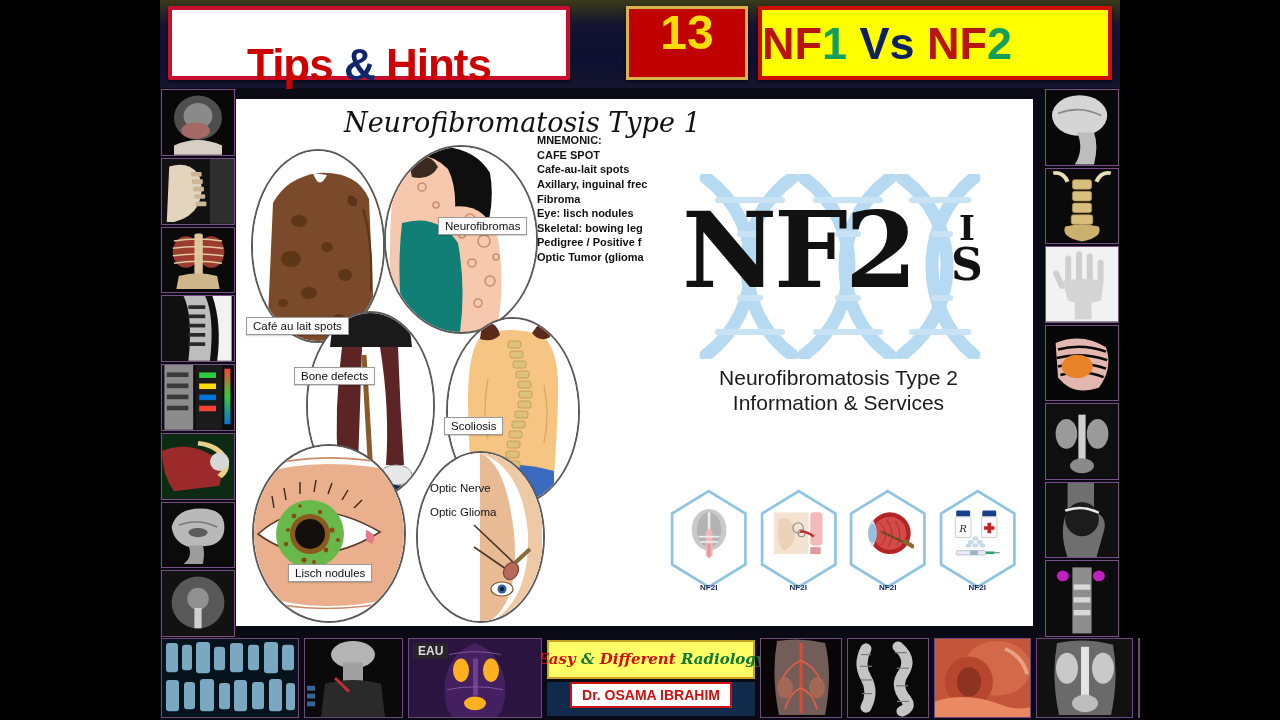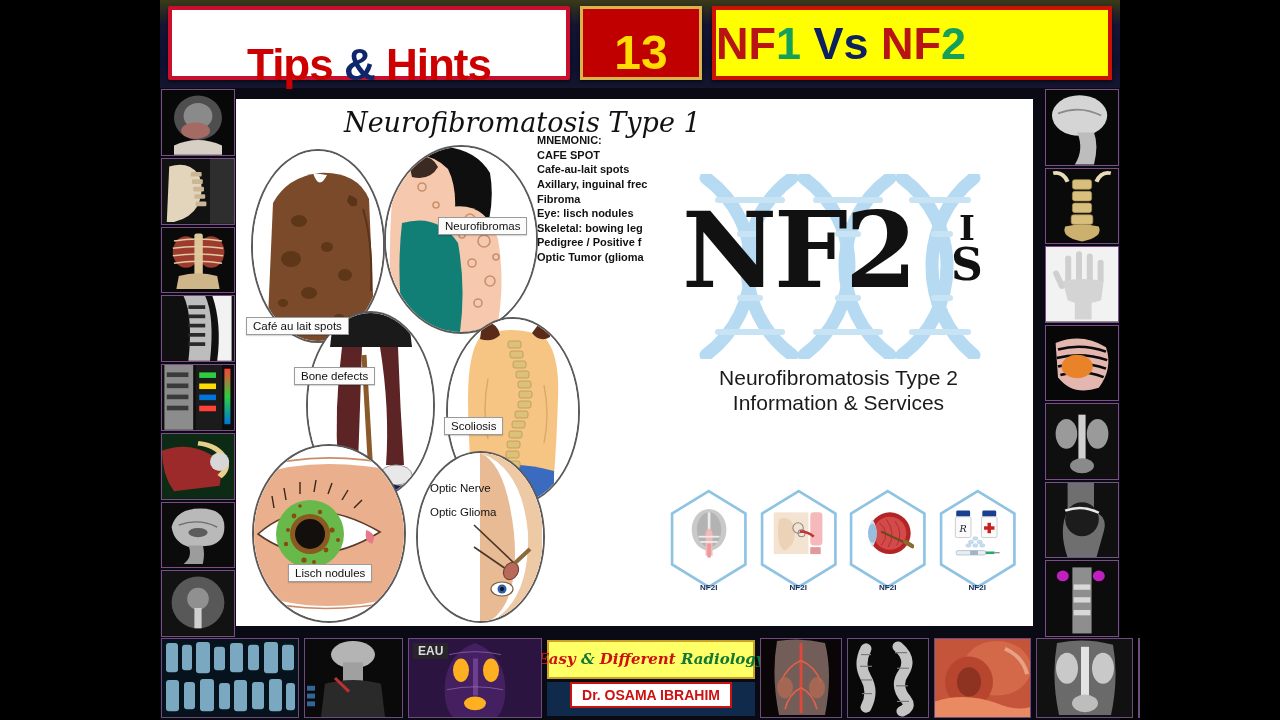--- a/index.html
+++ b/index.html
@@ -16,21 +16,21 @@
   .hdr-row{position:absolute;left:8px;top:6px;width:944px;height:74px;display:flex;align-items:stretch;gap:10px;}
 
   .banner-tips{flex:0 0 394px;background:#fff;border:4px solid #c8102e;border-radius:2px;
     display:flex;align-items:center;justify-content:center;box-shadow:0 2px 3px rgba(0,0,0,.5);}
   .tips-text{font-size:44px;font-weight:bold;letter-spacing:-1px;white-space:nowrap;line-height:1;
     font-family:"Liberation Sans",sans-serif;margin-top:44px;}
   .t-red{color:#cc0000;}
   .t-navy{color:#10266b;}
 
   .banner-num{flex:0 0 116px;background:#c00000;border:3px solid #d9b44a;
-    display:flex;align-items:flex-end;justify-content:center;box-shadow:0 2px 3px rgba(0,0,0,.5);}
+    display:flex;align-items:flex-start;justify-content:center;box-shadow:0 2px 3px rgba(0,0,0,.5);margin-left:46px;}
   .num-text{color:#ffdd00;font-size:48px;font-weight:bold;line-height:1;}
 
   .banner-nf{flex:1 1 auto;background:#ffff00;border:4px solid #cc1100;
     display:flex;align-items:center;justify-content:flex-start;box-shadow:0 2px 3px rgba(0,0,0,.5);}
   .nf-text{font-size:45px;font-weight:bold;letter-spacing:0px;white-space:nowrap;line-height:1;}
   .n-dred{color:#b81414;}
   .n-green{color:#14a05a;}
   .n-navy{color:#0d2060;}
 
   

